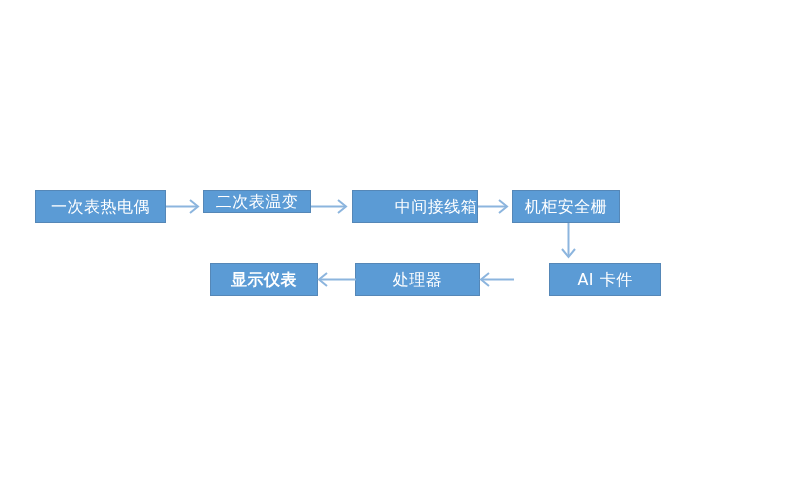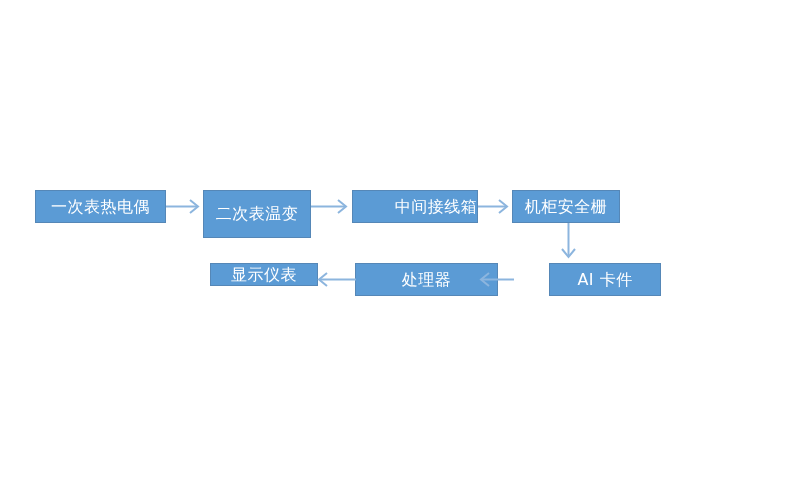--- a/index.html
+++ b/index.html
@@ -64,41 +64,41 @@
 </style>
 </head>
 <body>
 
 <div id="canvas">
 
   <div class="node" style="left:35px; top:190px; width:131px; height:33px;">
     <span class="node-label">一次表热电偶</span>
   </div>
 
-  <div class="node" style="left:203px; top:190px; width:108px; height:48px;">
+  <div class="node" style="left:203px; top:190px; width:108px; height:23px;">
     <span class="node-label">二次表温变</span>
   </div>
 
   <div class="node" style="left:352px; top:190px; width:126px; height:33px;padding-left:42px;">
     <span class="node-label">中间接线箱</span>
   </div>
 
   <div class="node" style="left:512px; top:190px; width:108px; height:33px;">
     <span class="node-label">机柜安全栅</span>
   </div>
 
   <div class="node" style="left:513px; top:263px; width:112px; height:33px;margin-left:36px;">
     <span class="node-label">AI 卡件</span>
   </div>
 
-  <div class="node" style="left:355px; top:263px; width:143px; height:33px;text-align:center;">
+  <div class="node" style="left:355px; top:263px; width:125px; height:33px;text-align:center;">
     <span class="node-label">处理器</span>
   </div>
 
-  <div class="node" style="left:210px; top:263px; width:108px; height:23px;">
+  <div class="node" style="left:210px; top:263px; width:108px; height:33px;font-weight:bold;">
     <span class="node-label">显示仪表</span>
   </div>
 
   <div class="arrow" style="left:166px; top:196px; width:38px; height:21px;">
     <svg width="38" height="21" viewBox="0 0 38 21">
       <path class="arrow-line" d="M0,10.5 L31,10.5"></path>
       <path class="arrow-head" d="M24,4 L32,10.5 L24,17"></path>
     </svg>
   </div>
 

